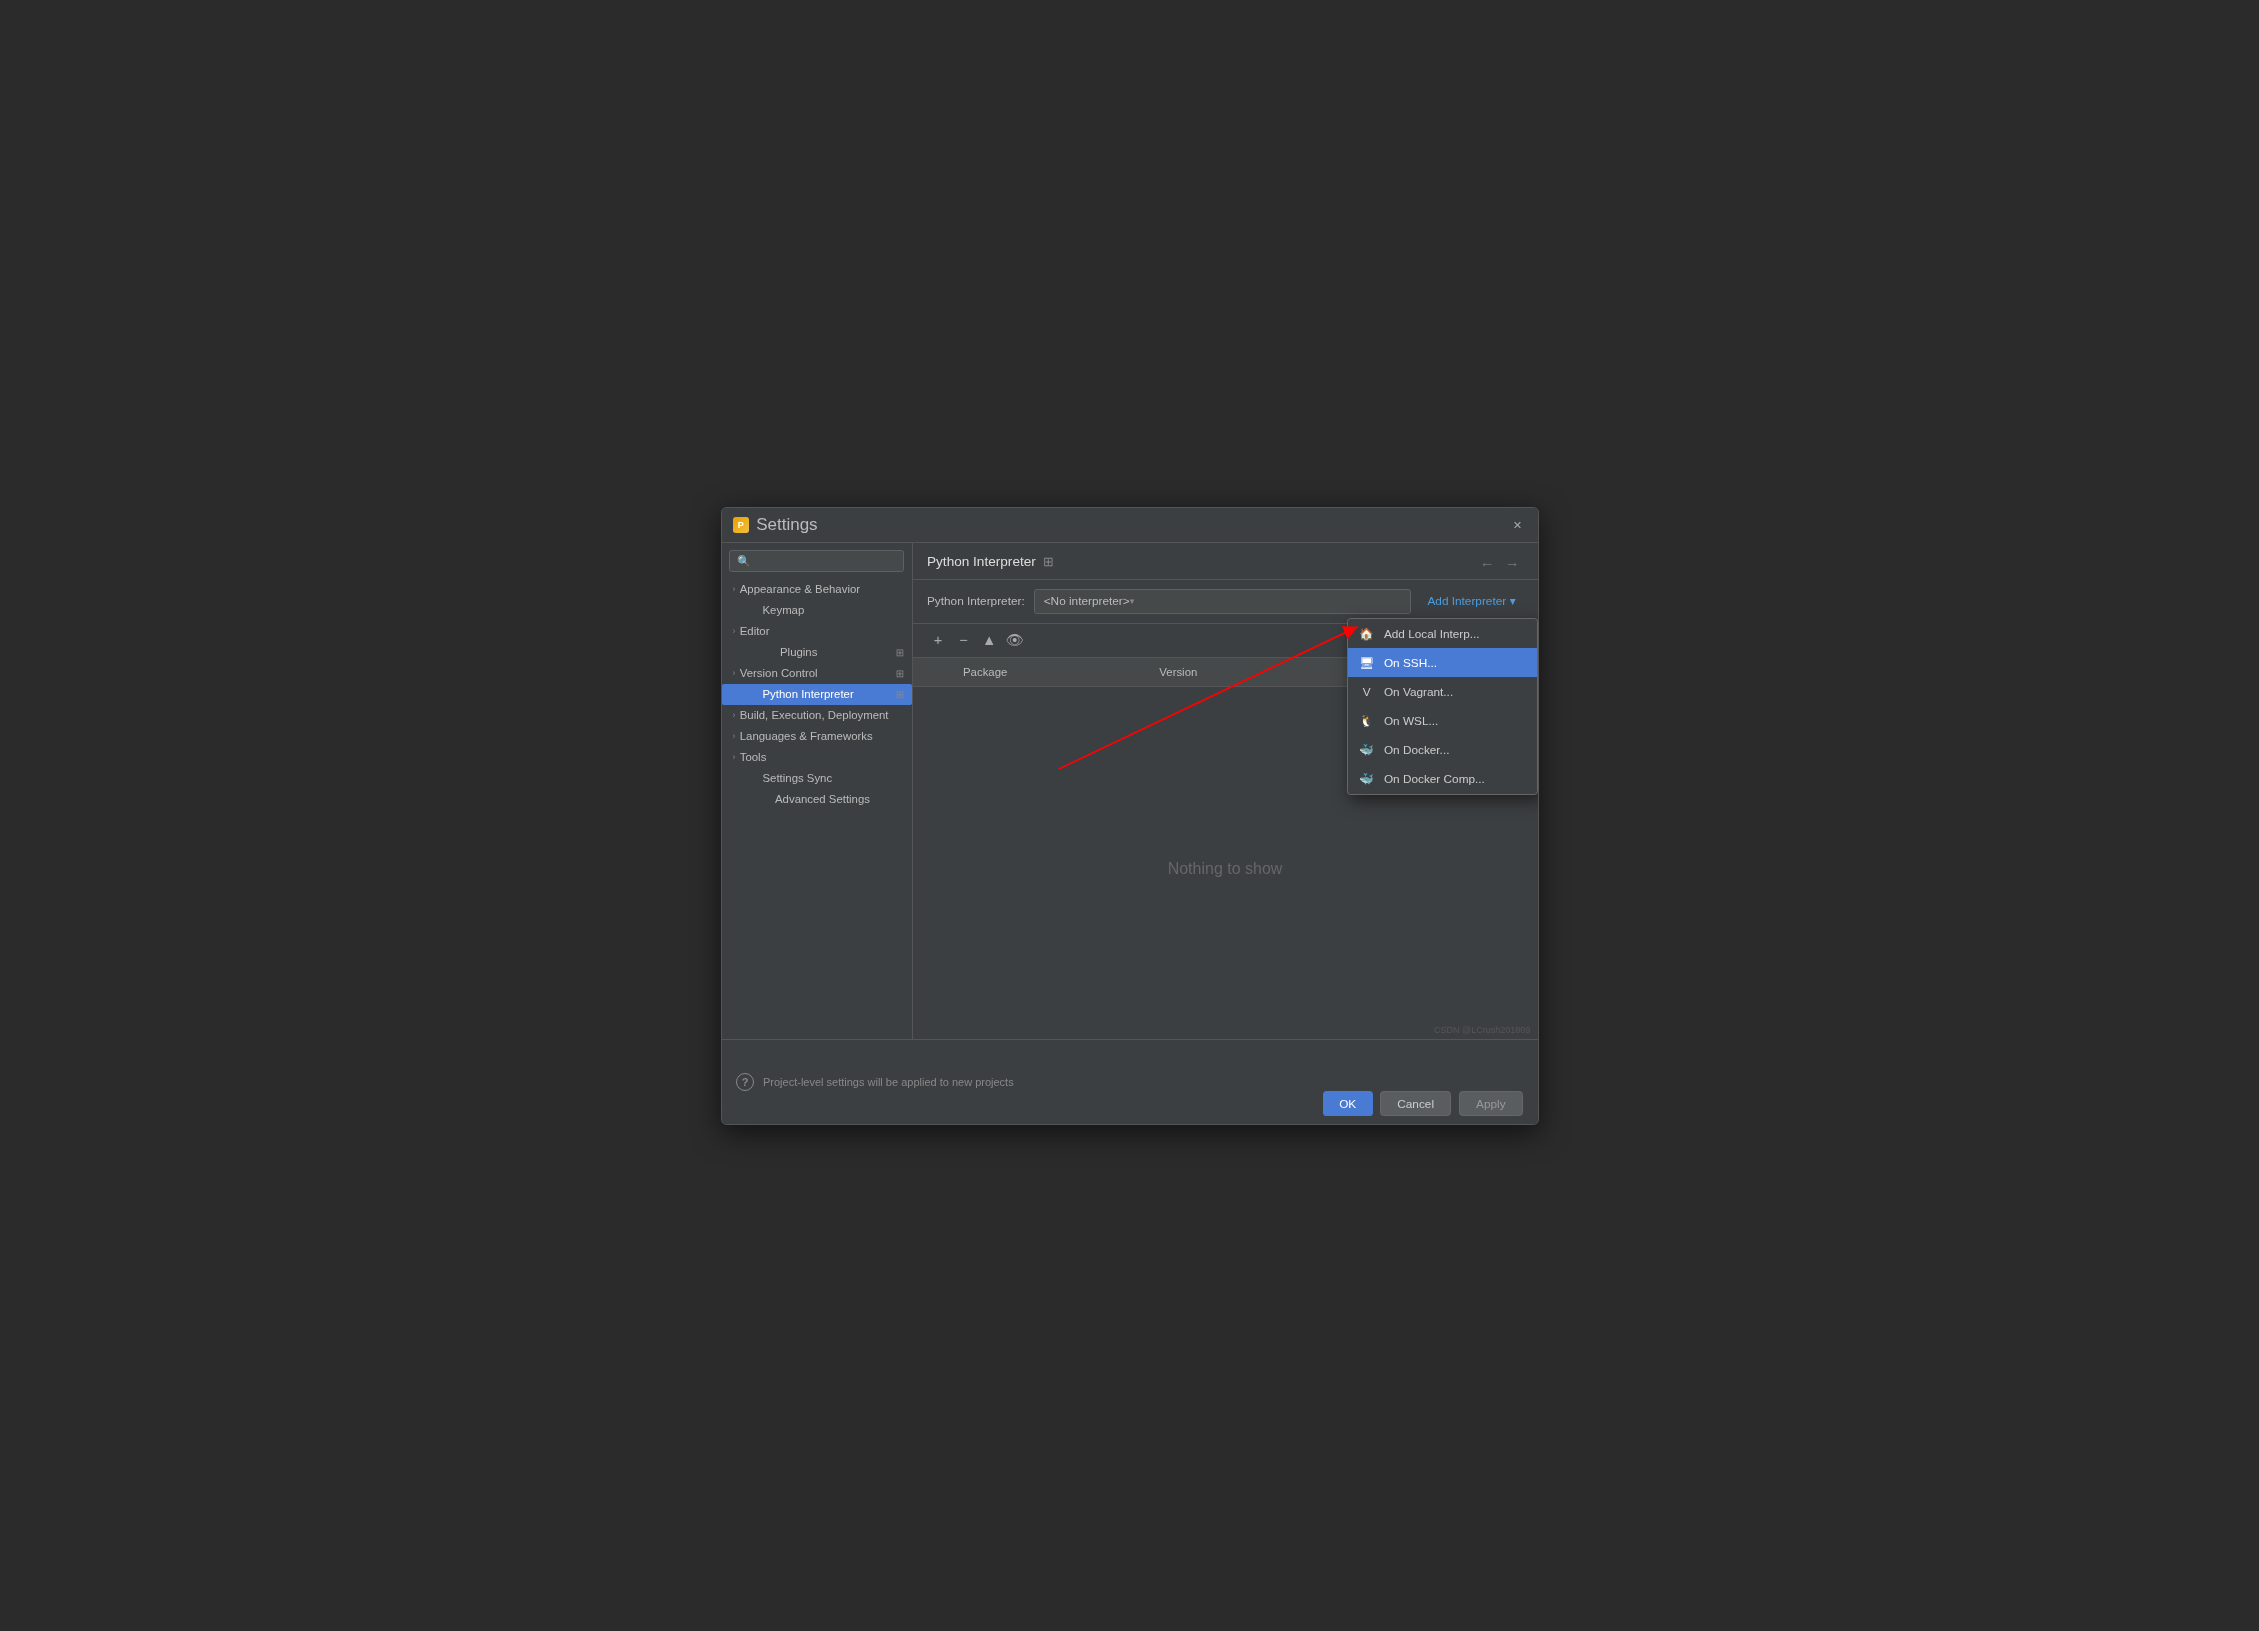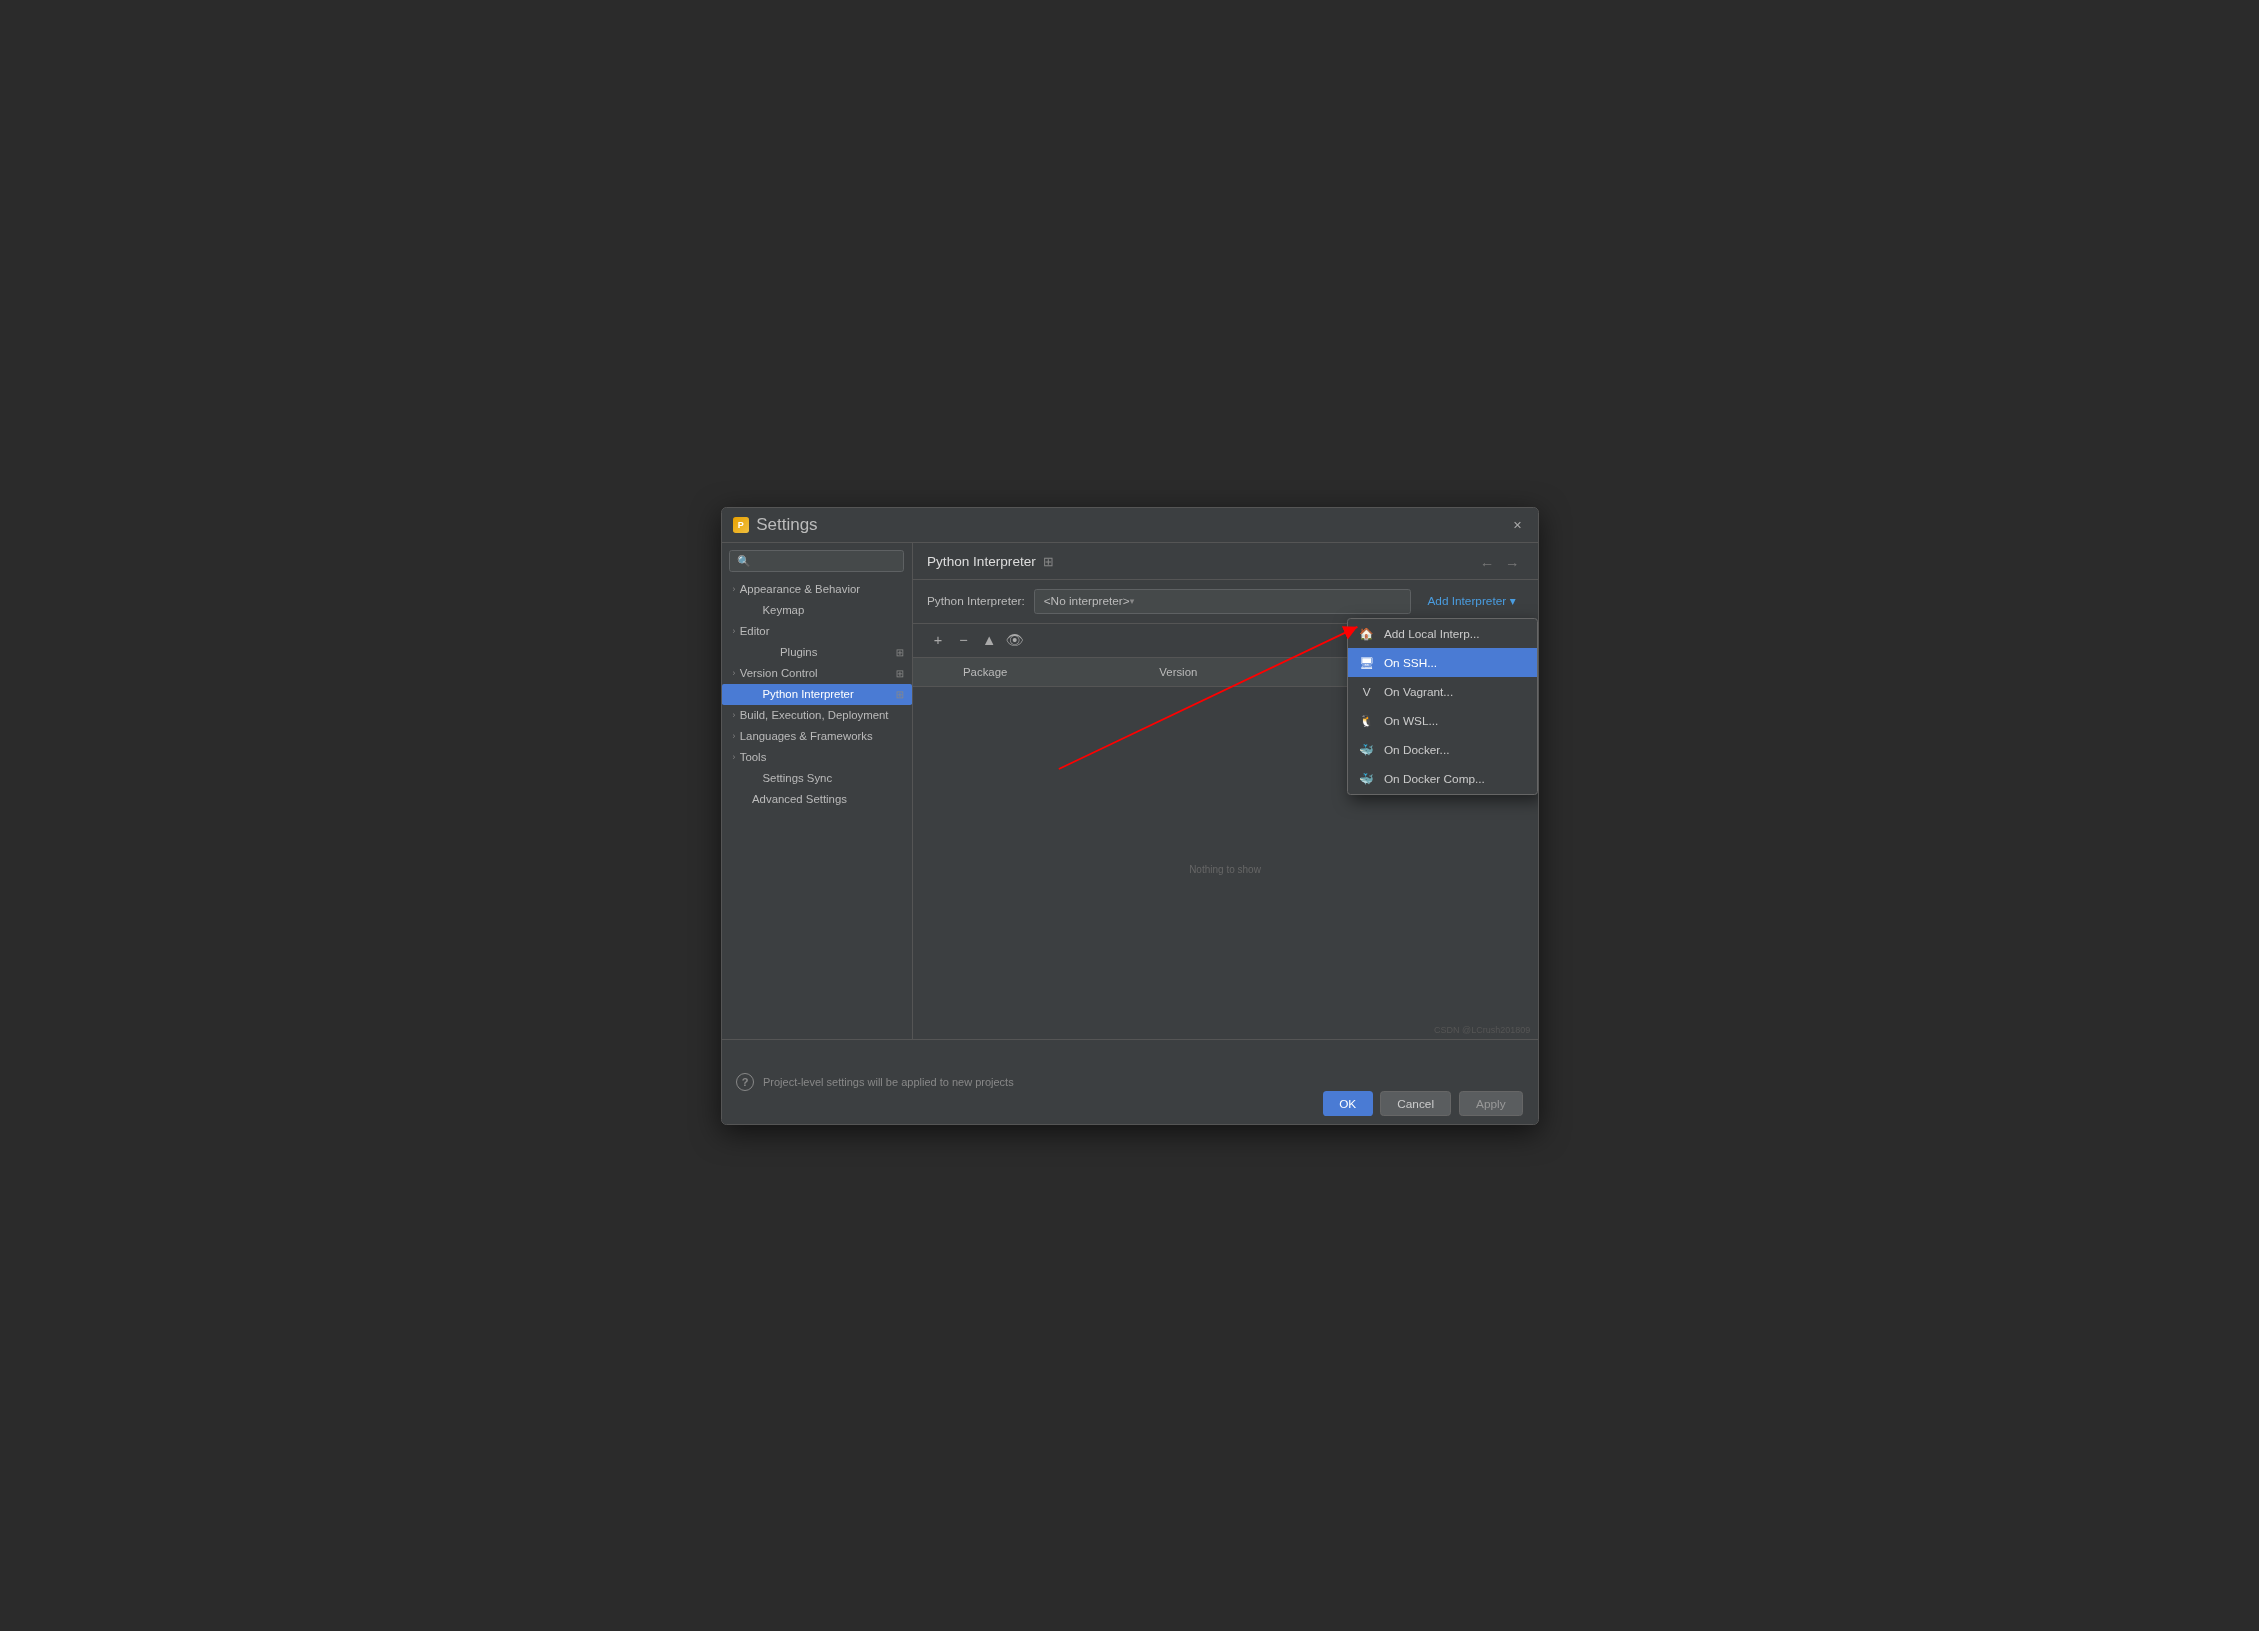--- a/index.html
+++ b/index.html
@@ -232,21 +232,21 @@
     }
     .col-package { flex: 2; margin-left: 36px; }
     .col-version { flex: 2; }
     .col-latest { flex: 2; }
     .empty-message {
       flex: 1;
       display: flex;
       align-items: center;
       justify-content: center;
       color: #666;
-      font-size: 10px;
+      font-size: 16px;
       min-height: 364px;
     }
     
     .bottom-bar {
       border-top: 0.9px solid #555;
       padding: 7.3px 14.5px;
       display: flex;
       align-items: center;
       justify-content: space-between;
       flex-shrink: 0;
@@ -396,21 +396,21 @@
             <span>Languages &amp; Frameworks</span>
           </div>
           <div class="sidebar-item" style="padding-left: 11px;">
             <span class="arrow">›</span>
             <span>Tools</span>
           </div>
           <div class="sidebar-item" style="padding-left: 25.5px;">
             <span style="width: 11px; display: inline-block;"></span>
             <span>Settings Sync</span>
           </div>
-          <div class="sidebar-item" style="padding-left: 15px;">
+          <div class="sidebar-item" style="padding-left: 38px;">
             <span style="width: 11px; display: inline-block;"></span>
             <span>Advanced Settings</span>
           </div>
         </div>
     </div>
 
     <div class="content">
 
       <div class="content-header">
         <div class="content-title-row">

